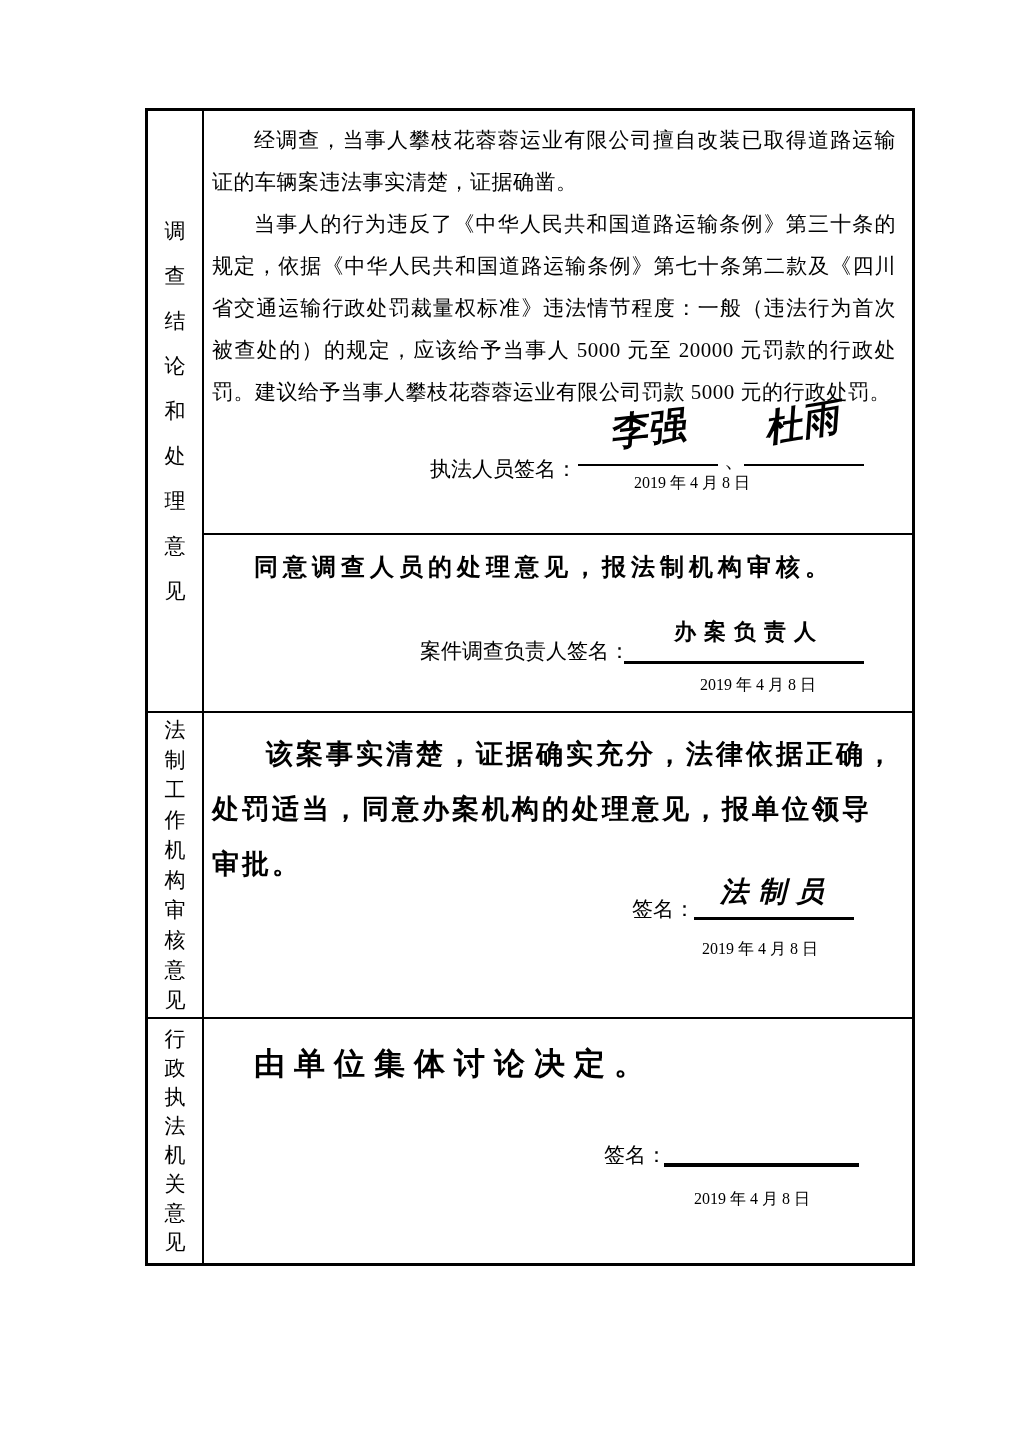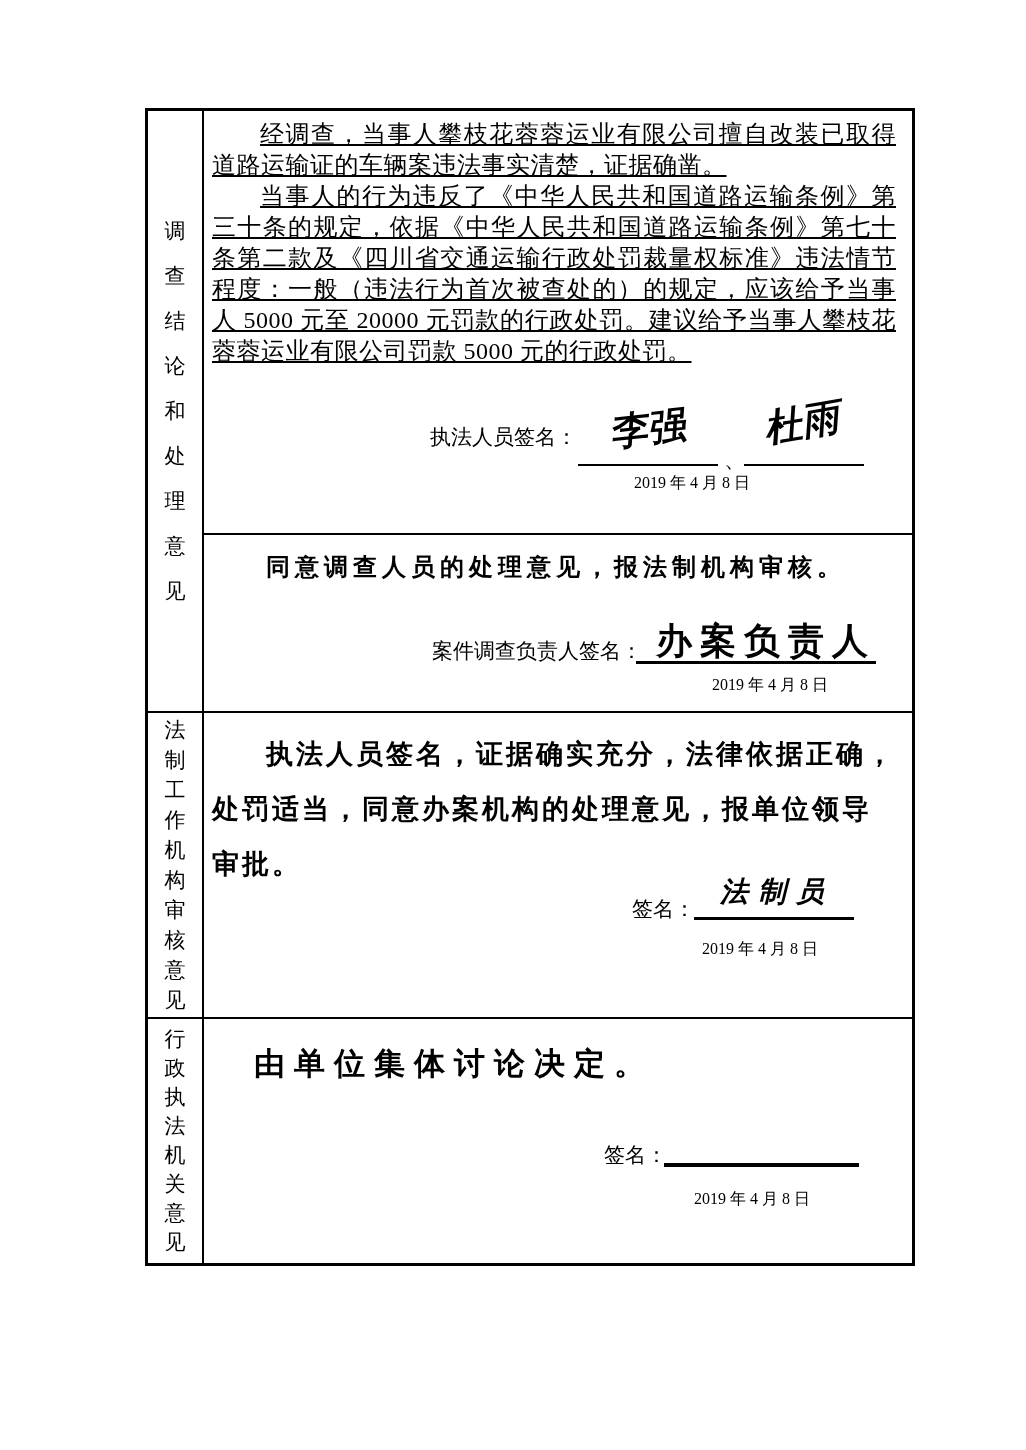--- a/index.html
+++ b/index.html
@@ -33,26 +33,25 @@
   .vcell span { display:block; }
   .gap-wide { gap:24px; }
   .gap-mid  { gap:9px; }
   .gap-mid2 { gap:8px; }
   .ccell { flex:1; position:relative; }
   .sub-a {
     height:424px; border-bottom:2px solid #000;
     position:relative;
     padding:8px 16px 0 8px;
   }
-  .sub-b { height:213px; position:relative;margin-left:12px; }
+  .sub-b { height:213px; position:relative; }
   .body-text {
-    font-size:24px; line-height:31px;
+    font-size:21px; line-height:42px;
     text-align:justify; text-indent:2em;
     letter-spacing:0.5px;
-    text-decoration:underline;
   }
   .hw { font-weight:700; }
   .hw-comment-b {
     position:absolute; left:50px; top:14px; right:40px;
     font-size:24px; letter-spacing:5px; line-height:36px;
   }
   .hw-comment-2 {
     padding:14px 14px 0 8px;
     font-size:27px; letter-spacing:3px; line-height:55px;
     text-indent:2em;
@@ -89,33 +88,33 @@
           <span>理</span>
           <span>意</span>
           <span>见</span>
         </div>
       <div class="ccell">
 
         <div class="sub-a">
           <p class="body-text">经调查，当事人攀枝花蓉蓉运业有限公司擅自改装已取得道路运输证的车辆案违法事实清楚，证据确凿。</p>
           <p class="body-text">当事人的行为违反了《中华人民共和国道路运输条例》第三十条的规定，依据《中华人民共和国道路运输条例》第七十条第二款及《四川省交通运输行政处罚裁量权标准》违法情节程度：一般（违法行为首次被查处的）的规定，应该给予当事人 5000 元至 20000 元罚款的行政处罚。建议给予当事人攀枝花蓉蓉运业有限公司罚款 5000 元的行政处罚。</p>
 
-          <span class="sig-label" style="left:226px; top:312px;">执法人员签名：</span>
+          <span class="sig-label" style="left:226px; top:344px;">执法人员签名：</span>
           <span class="sig-name scribble" style="left:376px; top:292px; width:140px;">李强</span>
           <div class="sig-line" style="left:374px; top:353px; width:140px; height:2px;"></div>
           <span class="sep" style="left:520px; top:334px;">、</span>
           <span class="sig-name scribble scribble-2" style="left:538px; top:286px; width:125px;">杜雨</span>
           <div class="sig-line" style="left:540px; top:353px; width:120px; height:2px;"></div>
           <span class="date" style="left:430px; top:362px;">2019 年 4 月 8 日</span>
         </div>
 
         <div class="sub-b">
           <div class="hw hw-comment-b">同意调查人员的处理意见，报法制机构审核。</div>
           <span class="sig-label" style="left:216px; top:102px;">案件调查负责人签名：</span>
-          <span class="sig-name hw" style="left:440px; top:82px; width:210px; font-size:36px; letter-spacing:8px;">办案负责人</span>
+          <span class="sig-name hw" style="left:440px; top:82px; width:210px; font-size:22px; letter-spacing:8px;">办案负责人</span>
           <div class="sig-line" style="left:420px; top:126px; width:240px; height:3px;"></div>
           <span class="date" style="left:496px; top:140px;">2019 年 4 月 8 日</span>
         </div>
 
       </div>
     </div>
 
     <div class="trow trow-2">
       <div class="vcell gap-mid">
           <span>法</span>
@@ -123,21 +122,21 @@
           <span>工</span>
           <span>作</span>
           <span>机</span>
           <span>构</span>
           <span>审</span>
           <span>核</span>
           <span>意</span>
           <span>见</span>
         </div>
       <div class="ccell">
-        <div class="hw hw-comment-2">执法人员签名，证据确实充分，法律依据正确，处罚适当，同意办案机构的处理意见，报单位领导审批。</div>
+        <div class="hw hw-comment-2">该案事实清楚，证据确实充分，法律依据正确，处罚适当，同意办案机构的处理意见，报单位领导审批。</div>
         <span class="sig-label" style="left:428px; top:182px;">签名：</span>
         <span class="sig-name hw" style="left:498px; top:160px; width:150px; font-size:28px; letter-spacing:10px;font-style:italic;">法制员</span>
         <div class="sig-line" style="left:490px; top:204px; width:160px; height:3px;"></div>
         <span class="date" style="left:498px; top:226px;">2019 年 4 月 8 日</span>
       </div>
     </div>
 
     <div class="trow trow-3">
       <div class="vcell gap-mid2">
           <span>行</span>

